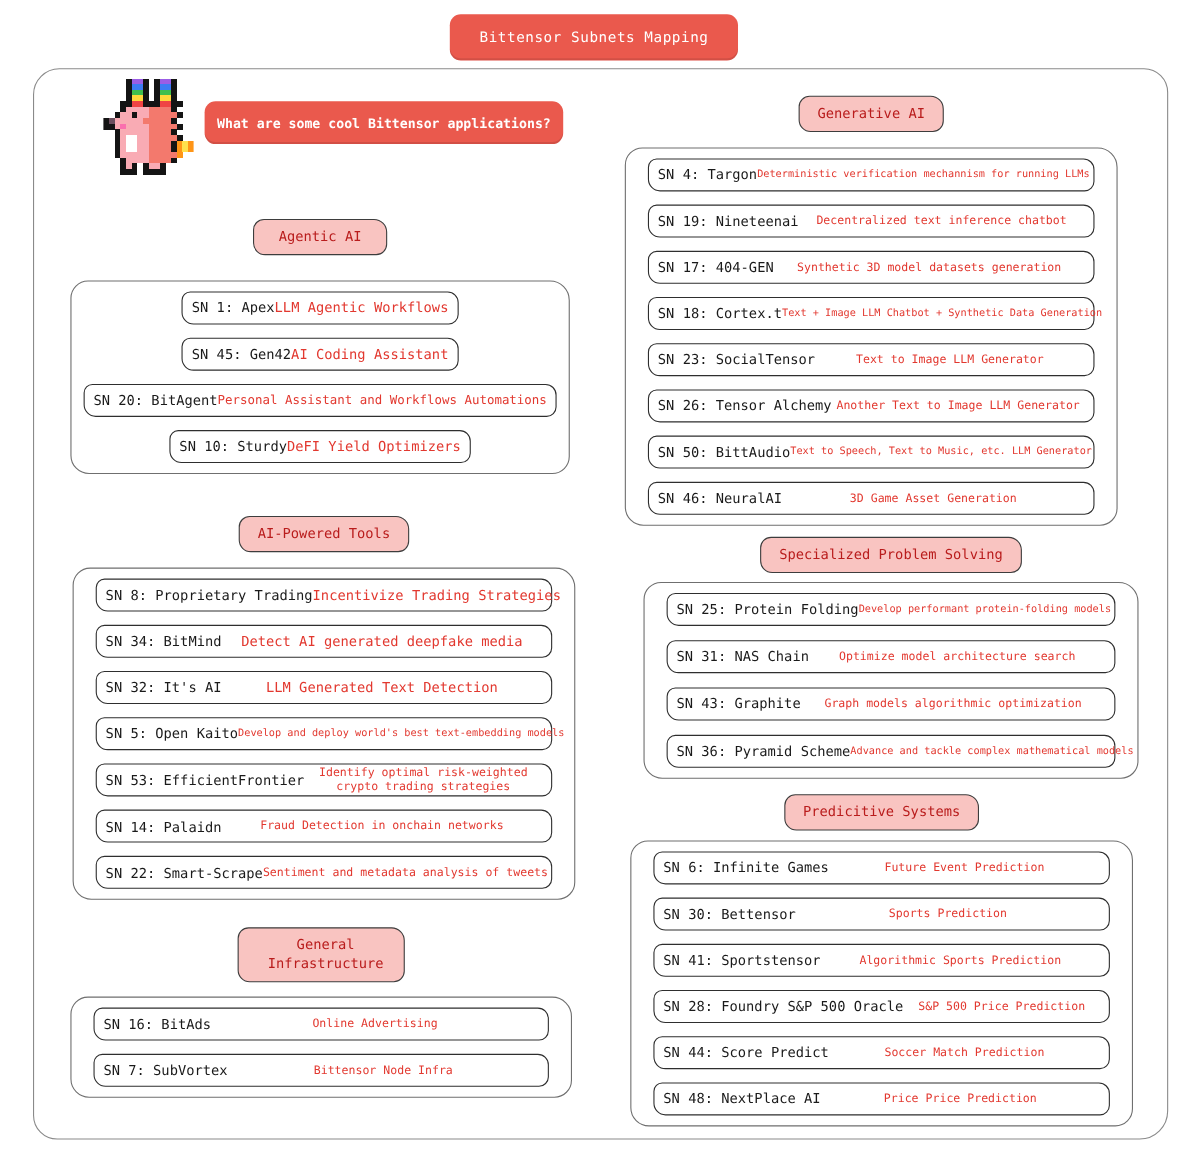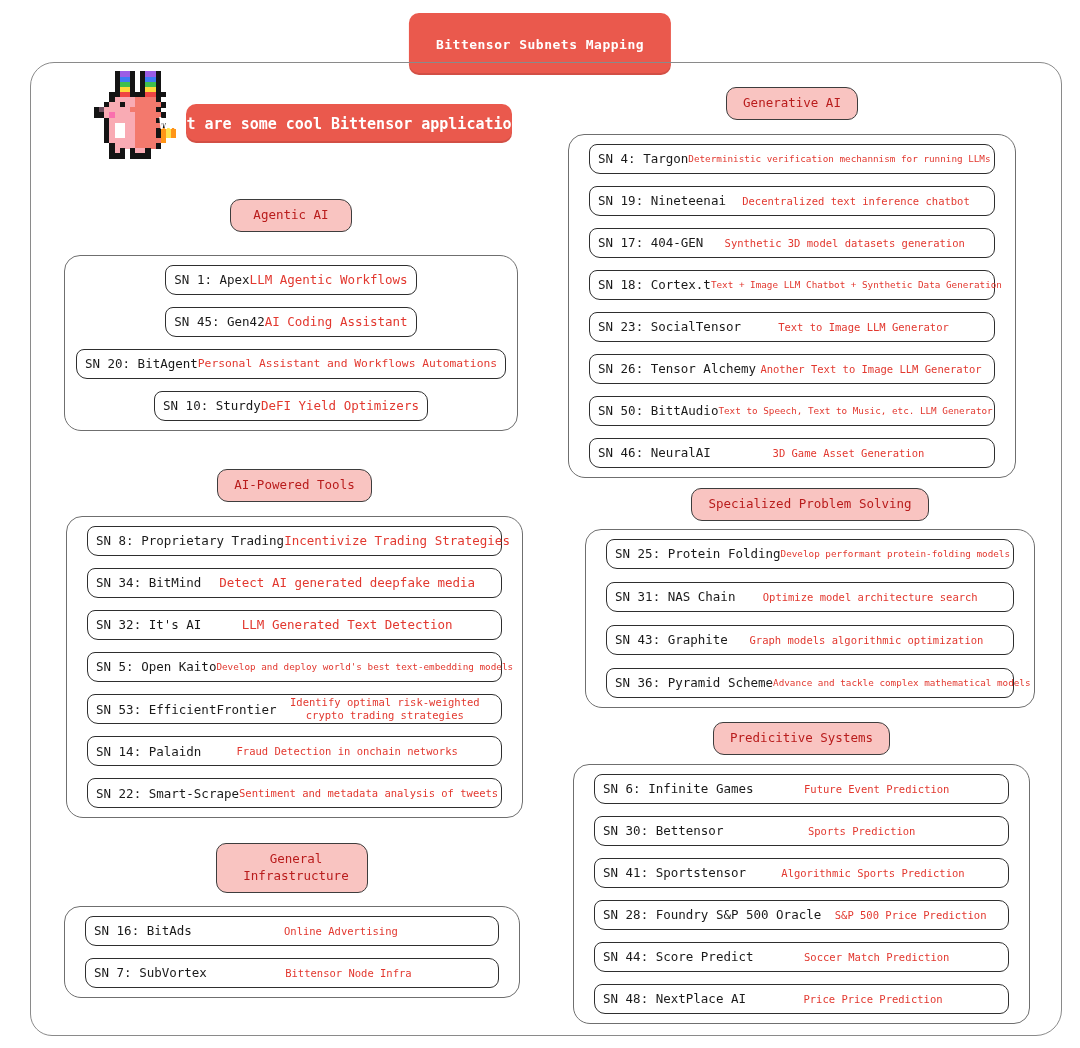--- a/index.html
+++ b/index.html
@@ -1,25 +1,25 @@
 <!DOCTYPE html>
 <html><head>
 <meta charset="utf-8">
 <style>
   html,body{margin:0;padding:0;background:#fff;}
   .canvas{position:relative;width:1080px;height:1048px;background:#ffffff;overflow:hidden;
           font-family:"DejaVu Sans Mono","Liberation Mono",monospace;}
   .title-pill{position:absolute;left:50%;top:13px;transform:translateX(-50%);
-          background:#ea594d;color:#fff;font-weight:bold;font-size:13px;letter-spacing:.5px;
-          height:38px;display:flex;align-items:center;padding:12px 27px;border-radius:10px;
+          background:#ea594d;color:#fff;font-weight:normal;font-size:13px;letter-spacing:.5px;
+          height:38px;display:flex;align-items:center;padding:2px 27px;border-radius:10px;
           box-shadow:inset 0 -2px 0 rgba(0,0,0,.10);white-space:nowrap;}
   .frame{position:absolute;left:30px;top:62px;width:1030px;height:972px;
           border:1.6px solid #8a8a8a;border-radius:24px 22px 26px 22px;}
-  .speech{position:absolute;left:186px;top:104px;width:326px;height:39px;
-          background:#ea594d;color:#fff;font-weight:bold;font-size:15px;
+  .speech{position:absolute;left:186px;top:92px;width:326px;height:39px;
+          background:#ea594d;color:#fff;font-weight:bold;font-size:12px;
           display:flex;align-items:center;justify-content:center;border-radius:10px;
           box-shadow:inset 0 -2px 0 rgba(0,0,0,.10);white-space:nowrap;}
   .mascot{position:absolute;left:94px;top:71px;width:82px;height:88px;}
   .section{position:absolute;display:flex;flex-direction:column;align-items:center;}
   .badge{background:#f9c4c1;border:1.4px solid #3d3d3d;border-radius:10px 12px 10px 11px;
           min-width:122px;padding:7px 16px;font-size:12.5px;color:#b91c1c;text-align:center;
           line-height:1.35;box-sizing:border-box;}
   .badge-narrow{max-width:152px;padding-left:24px;}
   .box{width:100%;border:1.4px solid #6f6f6f;border-radius:16px 18px 16px 17px;
           padding:9px 20px;box-sizing:border-box;display:flex;flex-direction:column;background:#fff;}

